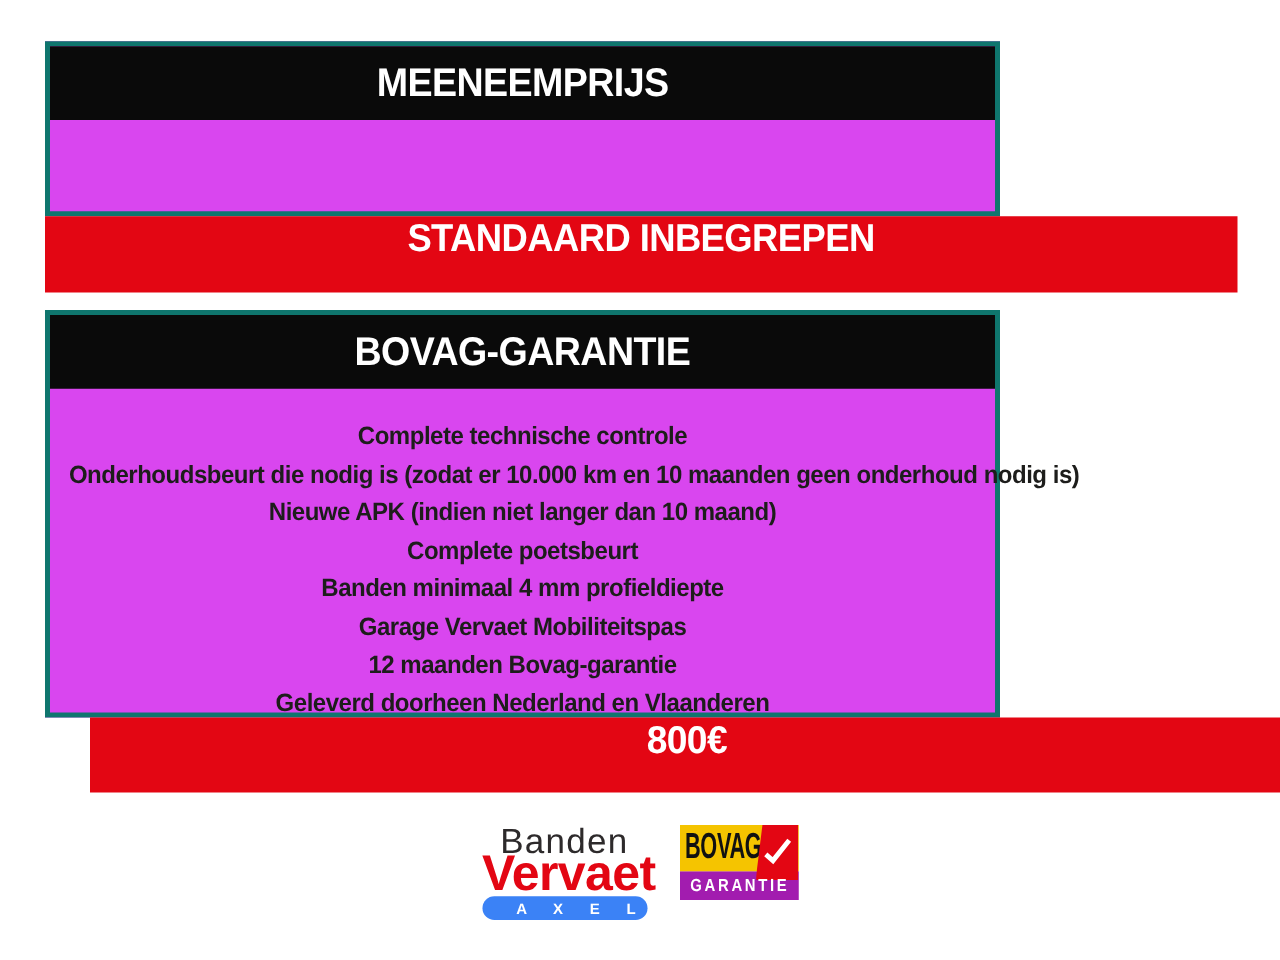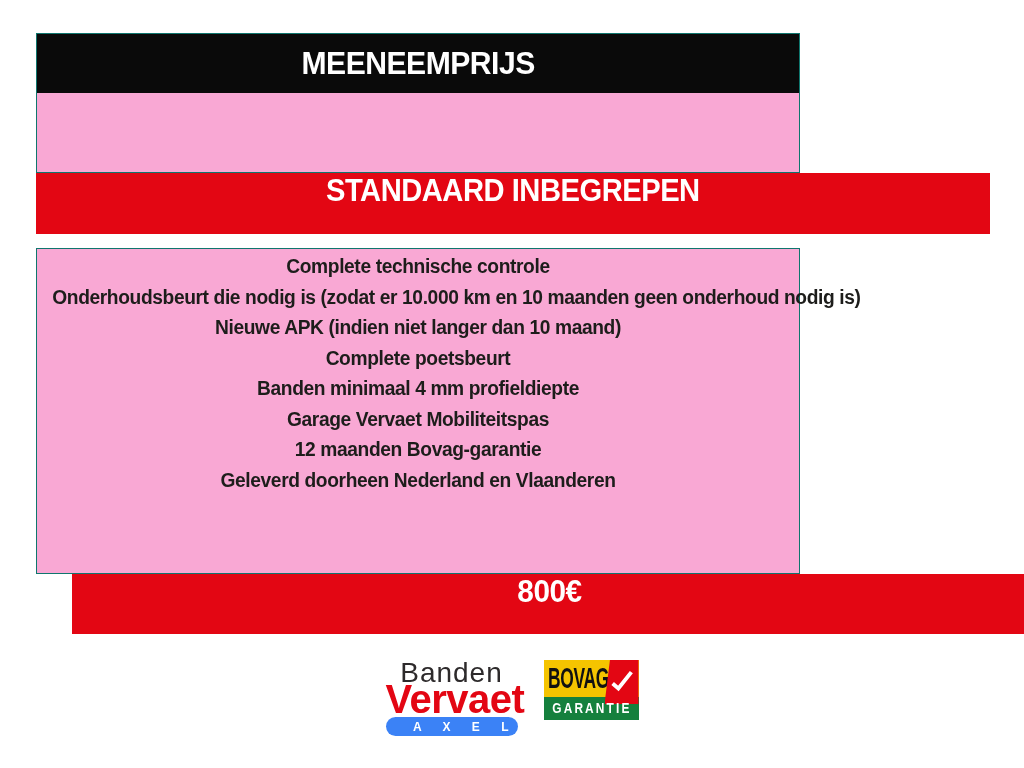--- a/index.html
+++ b/index.html
@@ -7,21 +7,21 @@
     width:1024px; height:768px; position:relative; overflow:hidden;
     background:#ffffff;
     font-family:"Liberation Sans", sans-serif;
     color:#1d1d1b;
   }
   .abs { position:absolute; }
 
   
   .group {
     left:36px; width:764px; box-sizing:border-box;
-    border:1px solid #0f766e; background:#f9a8d4;
+    border:4px solid #0f766e; background:#d946ef;
   }
   .black-bar {
     background:#0a0a0a; color:#ffffff;
     display:flex; align-items:center; justify-content:center;
   }
   .bar-title {
     font-weight:bold; font-size:32px; letter-spacing:-0.5px;
     transform:scaleX(0.94);
     white-space:nowrap;
   }
@@ -32,21 +32,21 @@
   .red-band .bar-title { font-size:31px; }
   .price-text { font-size:34px; transform:scaleX(0.96); }
 
   .body-lines { text-align:center; }
   .line {
     font-weight:bold; font-size:20px; letter-spacing:-0.4px;
     color:#1d1d1b; transform:scaleX(0.96); white-space:nowrap;
   }
   .body1 { padding-top:10px; }
   .body1 .line { line-height:29px; }
-  .body2 { padding-top:2px; }
+  .body2 { padding-top:23px; }
   .body2 .line { line-height:30.5px; }
 
   
   .logos {
     position:absolute; top:660px; left:0; width:100%;
     display:flex; justify-content:center; align-items:flex-start; gap:26px;
   }
   .vervaet-logo { width:132px; text-align:center; }
   .garage-word {
     font-size:28px; color:#2d2a2b; line-height:26px; letter-spacing:1px;
@@ -72,21 +72,21 @@
     white-space:nowrap;
   }
   .bovag-red {
     position:absolute; right:0; top:0; width:34px; height:44px;
     background:#e30613;
     clip-path:polygon(16% 0, 100% 0, 100% 100%, 0 100%);
     display:flex; align-items:center; justify-content:center;
   }
   .bovag-red svg { width:26px; height:26px; display:block; }
   .bovag-bottom {
-    height:28px; background:#15803d; color:#ffffff;
+    height:28px; background:#a21caf; color:#ffffff;
     display:flex; align-items:center; justify-content:center;
   }
   .garantie-word {
     font-weight:bold; font-size:14px; letter-spacing:2.5px;
     transform:scaleX(0.85); text-indent:2.5px; white-space:nowrap;
   }
 </style>
 </head>
 <body>
 
@@ -94,20 +94,23 @@
   <div class="black-bar" style="height:59px;">
     <span class="bar-title">MEENEEMPRIJS</span>
   </div>
 </div>
 
 <div class="abs red-band" style="top:173px; height:61px;">
   <span class="bar-title">STANDAARD INBEGREPEN</span>
 </div>
 
 <div class="abs group" style="top:248px; height:326px;">
+  <div class="black-bar" style="height:59px;">
+    <span class="bar-title">BOVAG-GARANTIE</span>
+  </div>
   <div class="body-lines body2">
     <div class="line">Complete technische controle</div>
     <div class="line">Onderhoudsbeurt die nodig is (zodat er 10.000 km en 10 maanden geen onderhoud nodig is)</div>
     <div class="line">Nieuwe APK (indien niet langer dan 10 maand)</div>
     <div class="line">Complete poetsbeurt</div>
     <div class="line">Banden minimaal 4 mm profieldiepte</div>
     <div class="line">Garage Vervaet Mobiliteitspas</div>
     <div class="line">12 maanden Bovag-garantie</div>
     <div class="line">Geleverd doorheen Nederland en Vlaanderen</div>
   </div>

